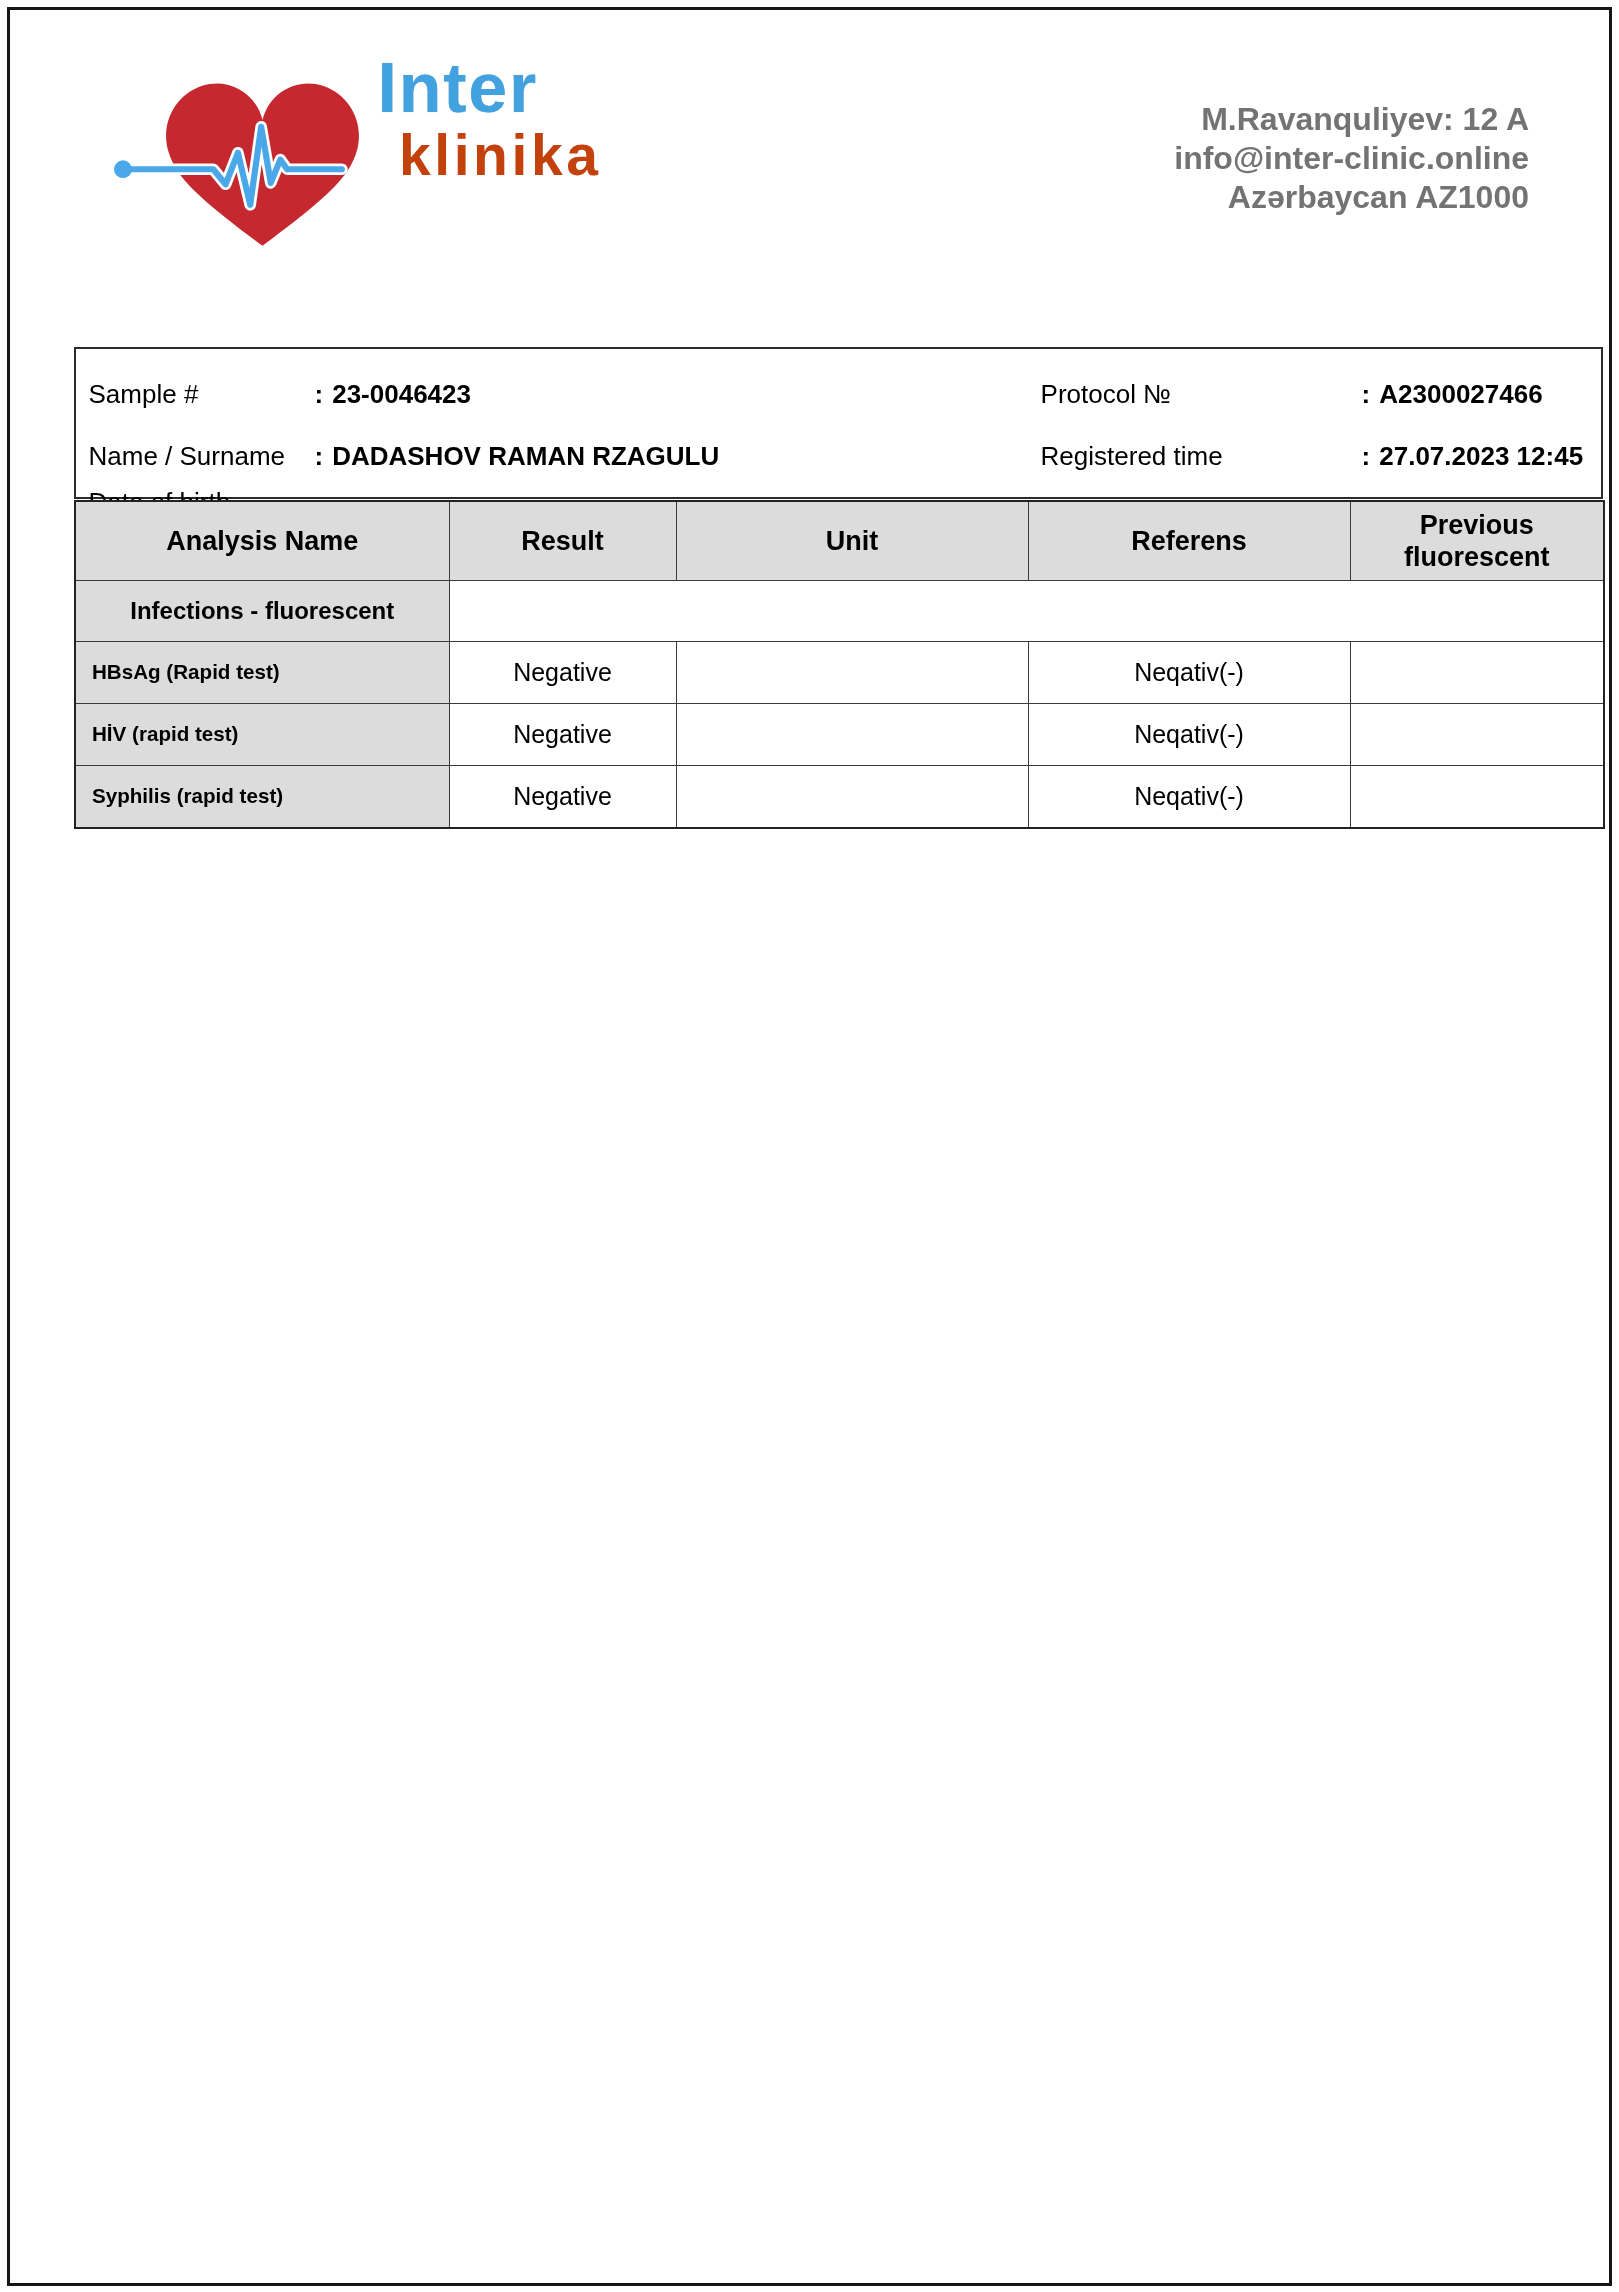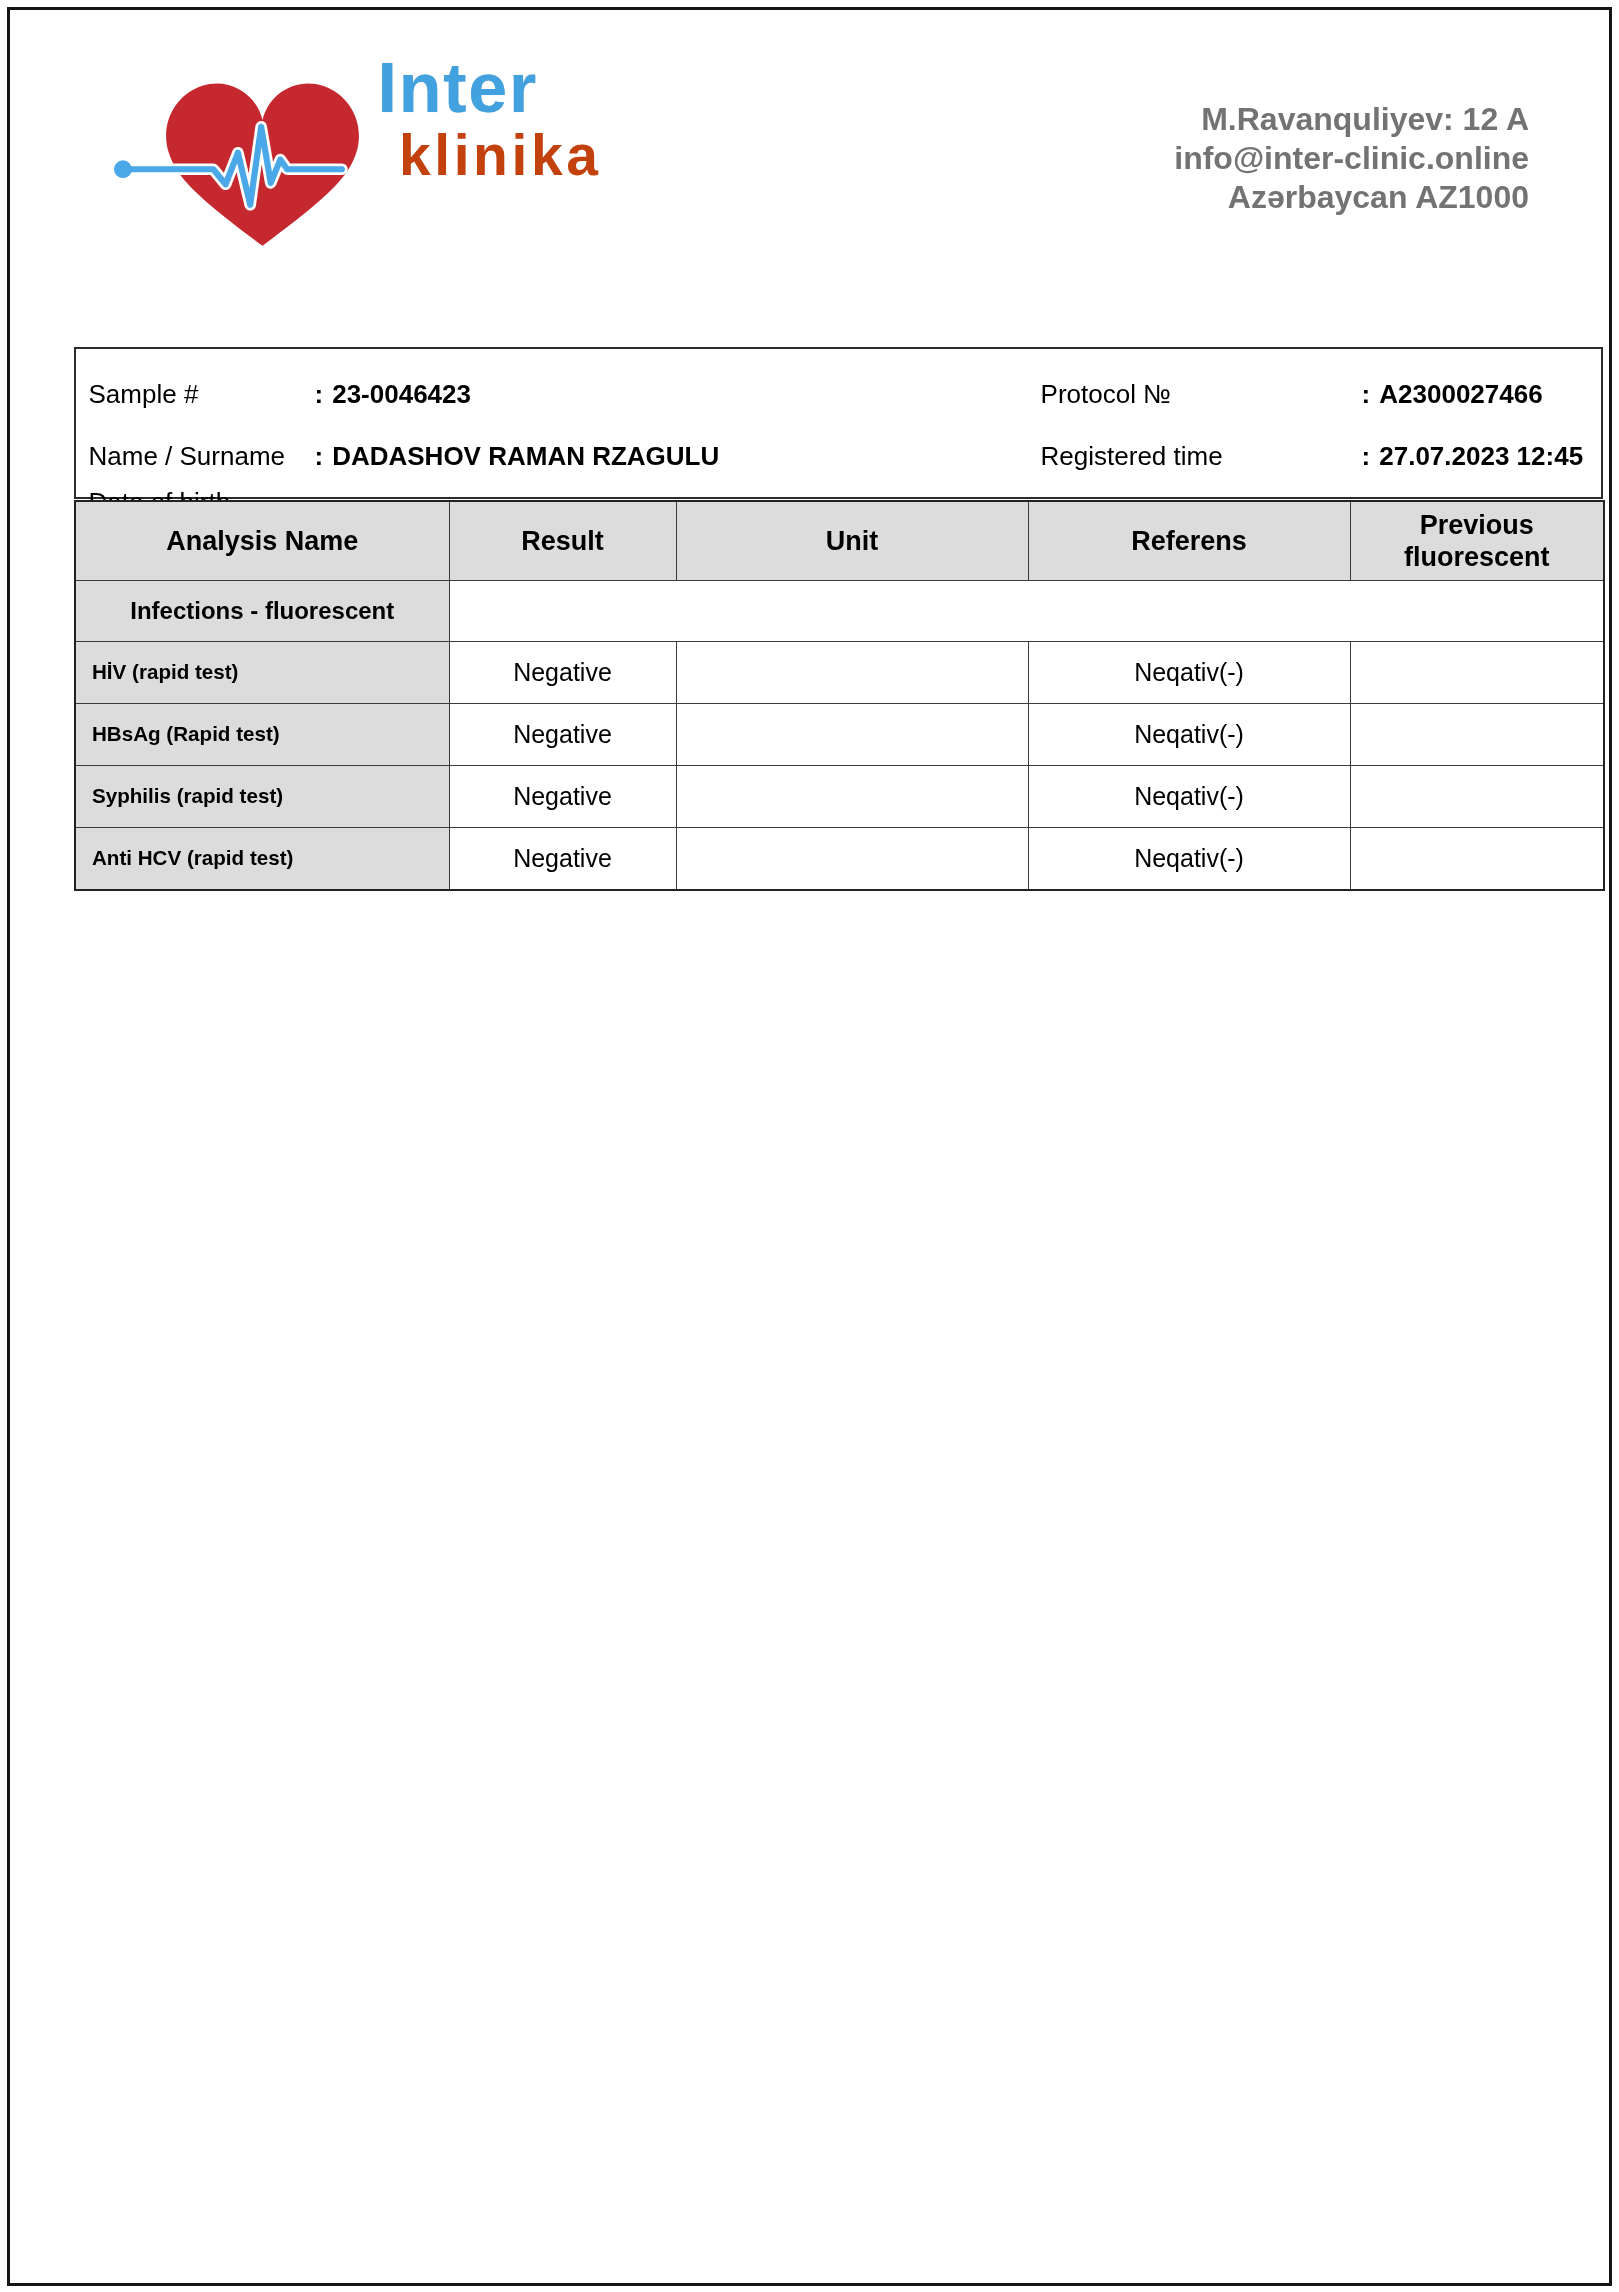--- a/index.html
+++ b/index.html
@@ -209,43 +209,36 @@
         <th>Referens</th>
         <th>Previous fluorescent</th>
       </tr>
     </thead>
     <tbody>
       <tr class="row-section">
         <td class="cell-section-name">Infections - fluorescent</td>
         <td class="cell-section-rest" colspan="4"></td>
       </tr>
       <tr class="row-data">
+        <td class="cell-analysis">HBsAg (Rapid test)</td>
+        <td class="cell-center">Negative</td>
+        <td class="cell-center"></td>
+        <td class="cell-center">Neqativ(-)</td>
+        <td class="cell-center"></td>
+      </tr>
+      <tr class="row-data">
         <td class="cell-analysis">HİV (rapid test)</td>
-        <td class="cell-center">Negative</td>
-        <td class="cell-center"></td>
-        <td class="cell-center">Neqativ(-)</td>
-        <td class="cell-center"></td>
-      </tr>
-      <tr class="row-data">
-        <td class="cell-analysis">HBsAg (Rapid test)</td>
         <td class="cell-center">Negative</td>
         <td class="cell-center"></td>
         <td class="cell-center">Neqativ(-)</td>
         <td class="cell-center"></td>
       </tr>
       <tr class="row-data">
         <td class="cell-analysis">Syphilis (rapid test)</td>
         <td class="cell-center">Negative</td>
         <td class="cell-center"></td>
         <td class="cell-center">Neqativ(-)</td>
         <td class="cell-center"></td>
       </tr>
-      <tr class="row-data">
-        <td class="cell-analysis">Anti HCV (rapid test)</td>
-        <td class="cell-center">Negative</td>
-        <td class="cell-center"></td>
-        <td class="cell-center">Neqativ(-)</td>
-        <td class="cell-center"></td>
-      </tr>
     </tbody>
   </table>
 </div>
 
 
 </body></html>

